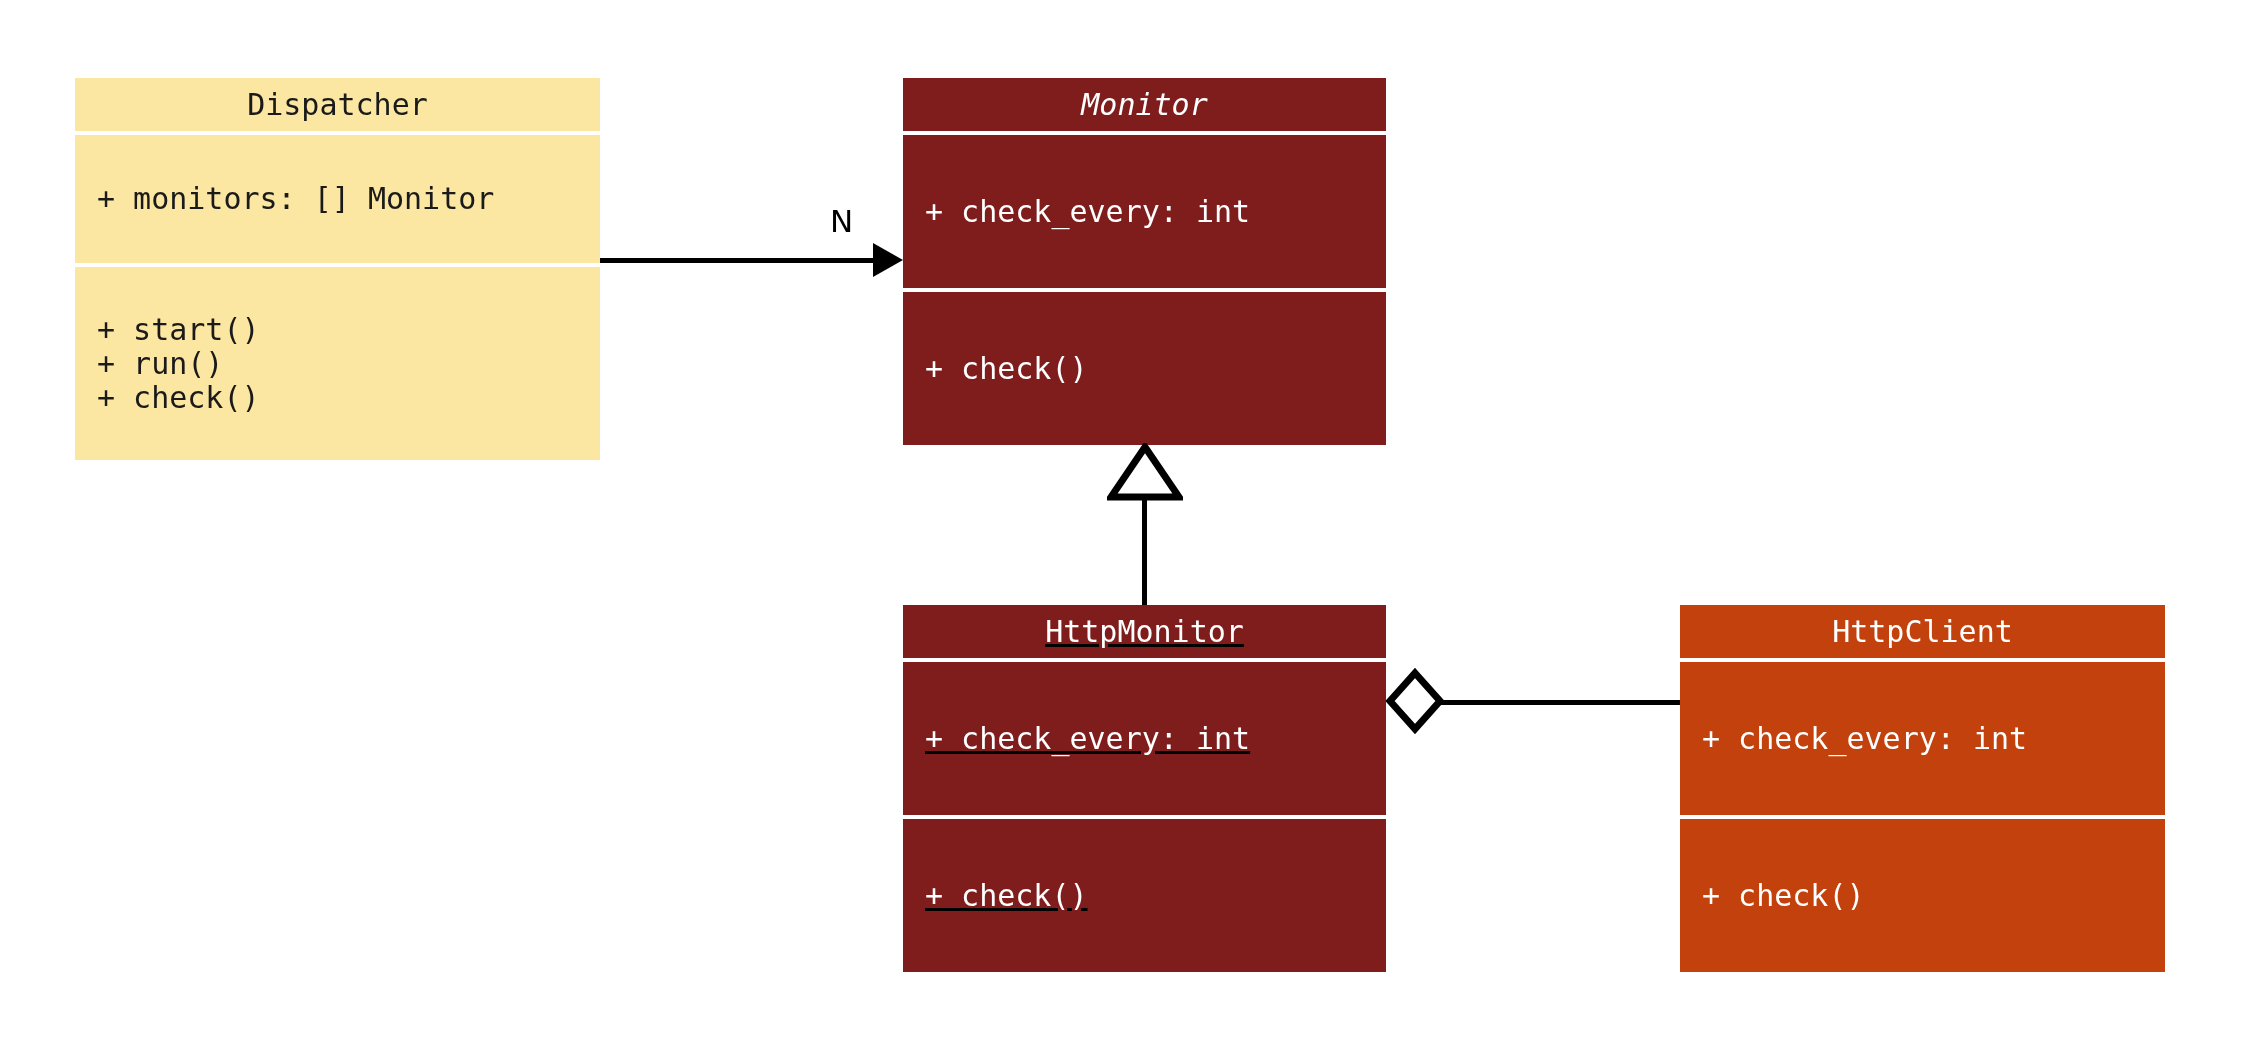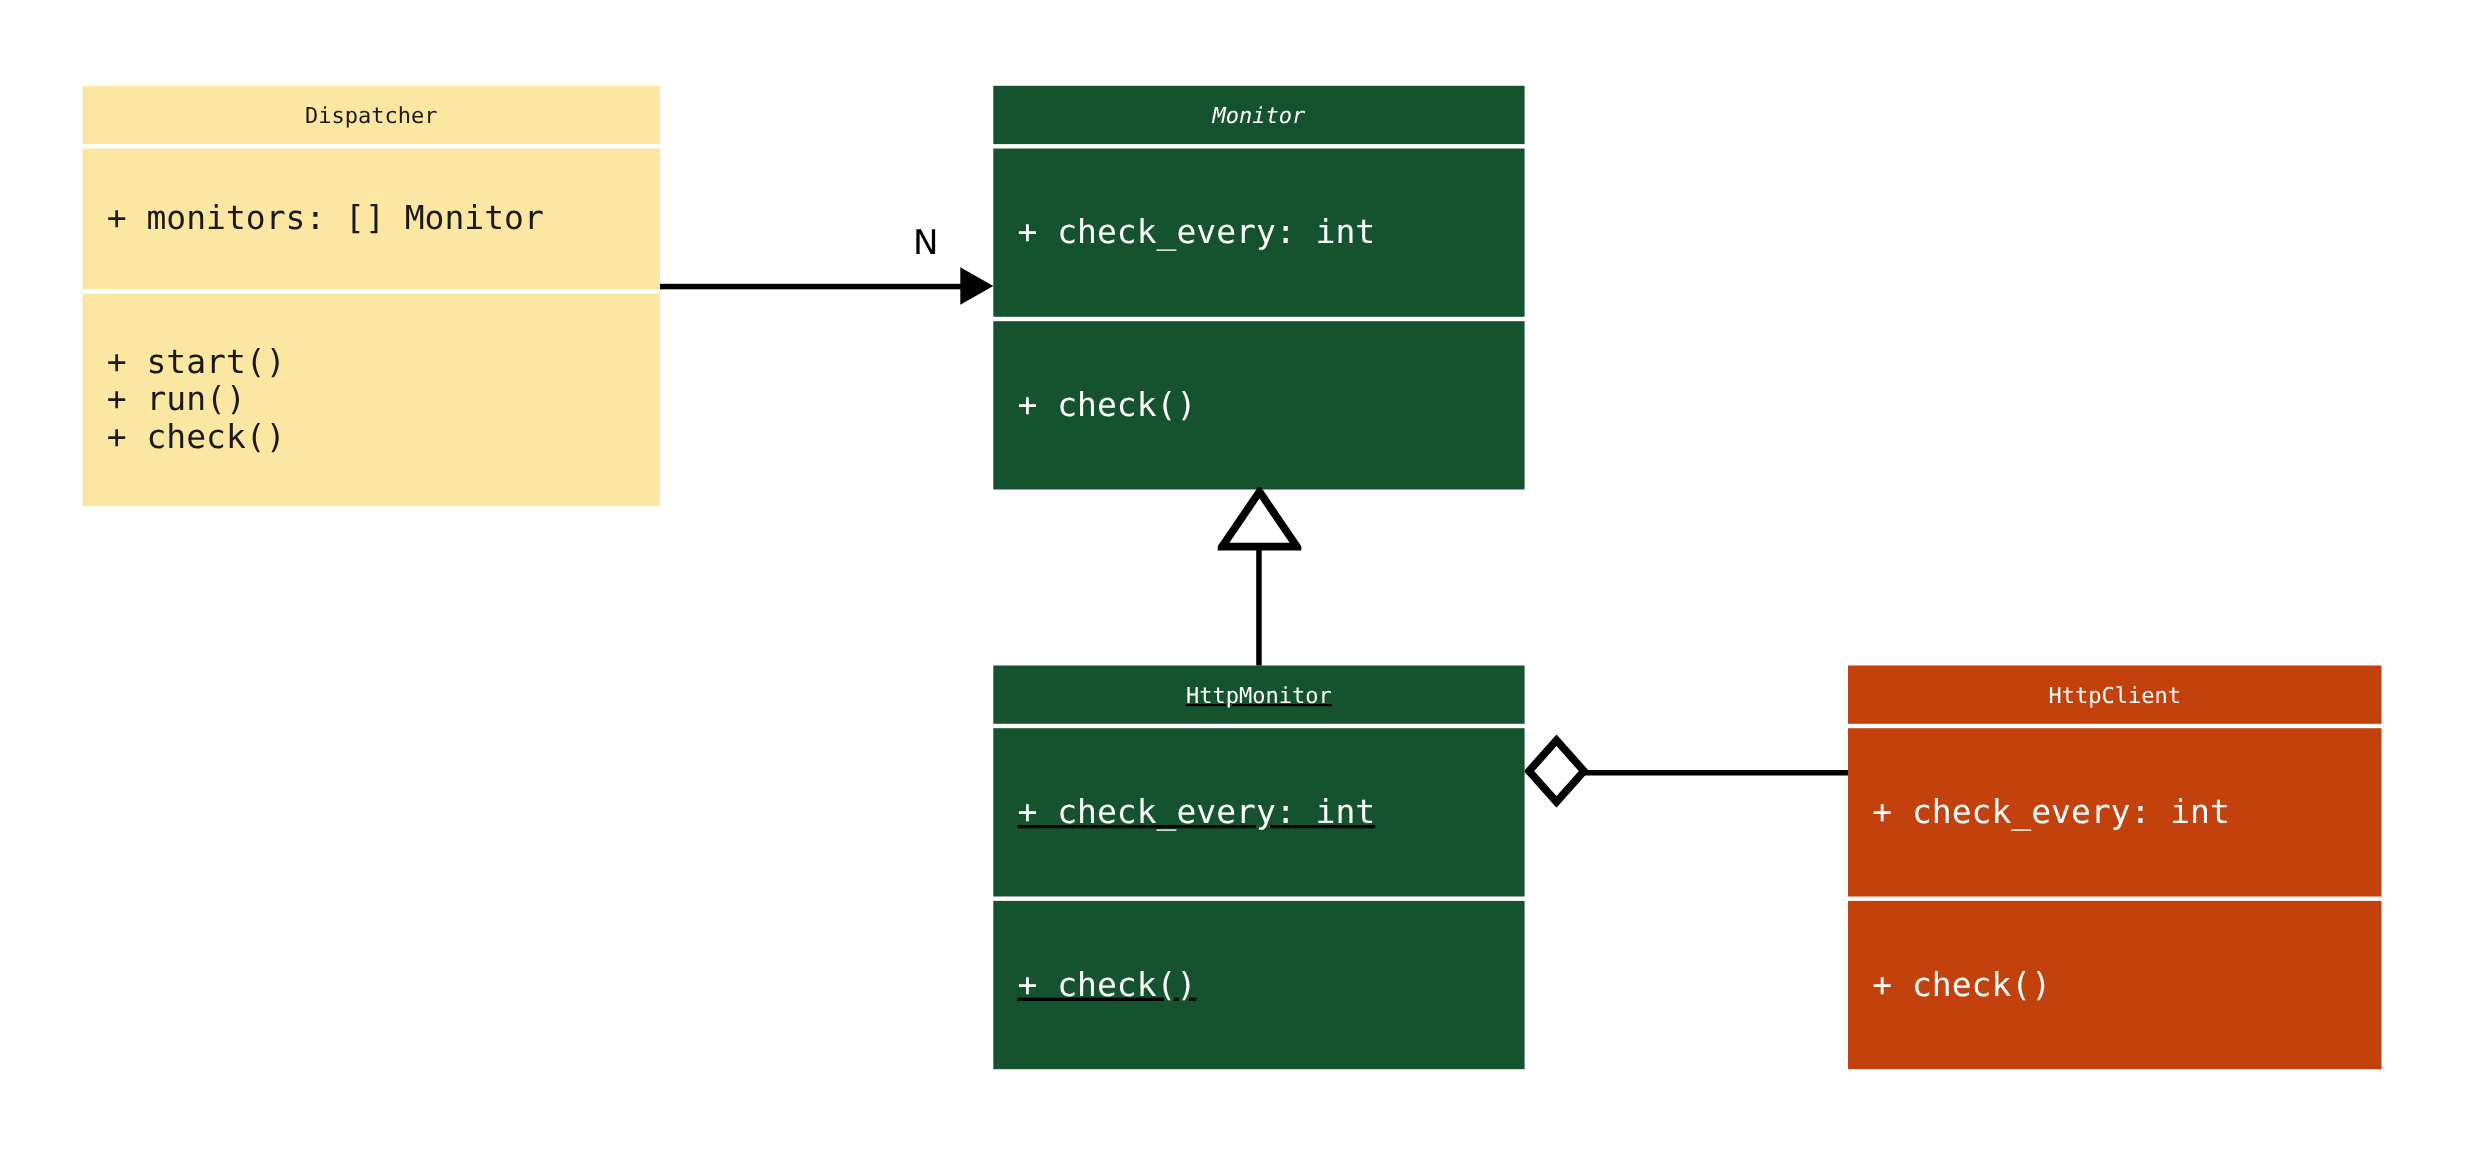--- a/index.html
+++ b/index.html
@@ -30,42 +30,42 @@
   .compartment {
     box-sizing: border-box;
     width: 100%;
     font-family: "DejaVu Sans Mono", monospace;
   }
   .compartment.title {
     height: 53px;
     display: flex;
     align-items: center;
     justify-content: center;
-    font-size: 20px;
+    font-size: 30px;
     letter-spacing: 0px;
   }
   .compartment.title.abstract {
     font-style: italic;
   }
   .compartment.attrs,
   .compartment.methods {
     display: flex;
     flex-direction: column;
     justify-content: center;
     padding: 0 22px;
     font-size: 30px;
     line-height: 34px;
   }
   .compartment .row {
     white-space: pre;
   }
 
   
   .c-yellow .compartment { background: #fbe6a2; color: #1a1a1a; }
-  .c-blue   .compartment { background: #14532d; color: #ffffff; }
+  .c-blue   .compartment { background: #7f1d1d; color: #ffffff; }
   .c-green  .compartment { background: #c2410c; color: #ffffff; }
 
   
   .edge-line {
     position: absolute;
     background: #000000;
   }
   .edge-line.h { height: 5px; }
   .edge-line.v { width: 5px; }
 

